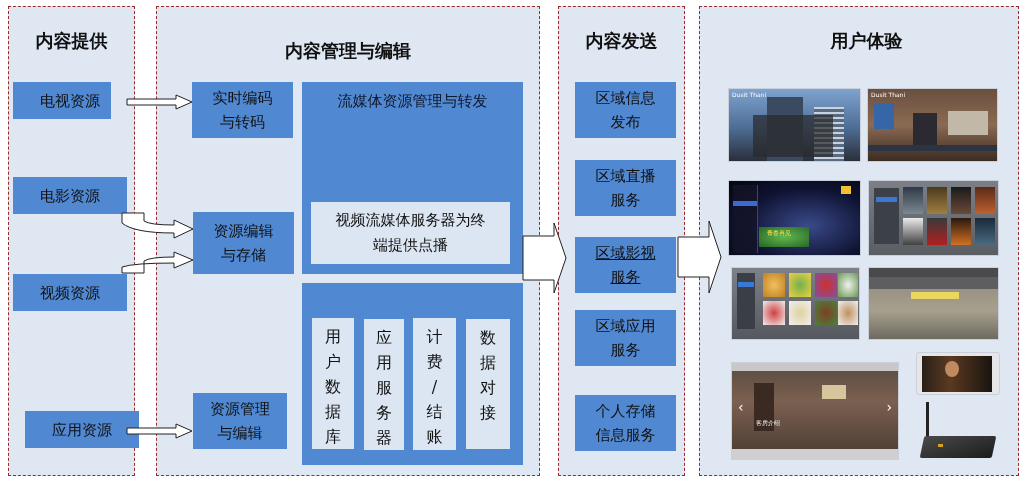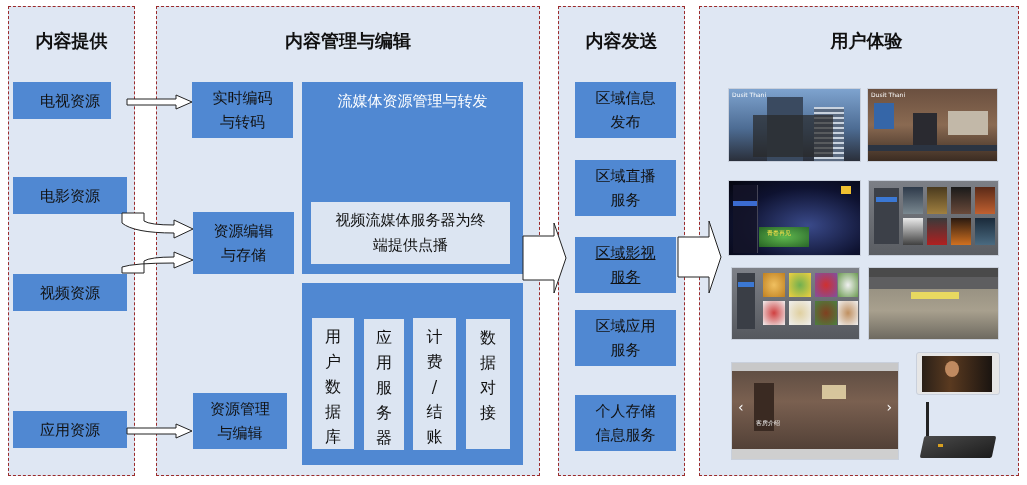--- a/index.html
+++ b/index.html
@@ -8,39 +8,39 @@
   .col { position:absolute; background:#dfe7f3; border:1.5px dashed #9b2b2b; box-sizing:border-box; }
   .col-title { position:absolute; left:0; right:0; text-align:center; font-size:18px; font-weight:bold;
                font-family:"DejaVu Sans","Liberation Sans",sans-serif; color:#111; }
   .box { position:absolute; background:#5088d2; color:#111; display:flex; align-items:center;
          justify-content:center; text-align:center; font-size:15px; line-height:24px; box-sizing:border-box; }
   .inner { position:absolute; background:#dce5f2; color:#111; display:flex; align-items:center;
            justify-content:center; text-align:center; font-size:15px; line-height:25px; box-sizing:border-box; }
   .vert { position:absolute; background:#dce5f2; color:#111; display:flex; flex-direction:column;
           align-items:center; justify-content:flex-start; padding-top:6px; font-size:16px; line-height:25px;
           box-sizing:border-box; }
-  .group-title { position:absolute; left:0; right:0; text-align:center; font-size:15px; color:#ffffff; }
+  .group-title { position:absolute; left:0; right:0; text-align:center; font-size:15px; color:#0f172a; }
   .shot { position:absolute; overflow:hidden; border:1px solid #c9d0dc; box-sizing:border-box; }
   svg.arrow { position:absolute; overflow:visible; }
   .pre { white-space:pre-line; }
 </style>
 </head>
 <body>
 
 <div class="col" style="left:8px;top:6px;width:127px;height:470px;">
   <div class="col-title" style="top:22px;">内容提供</div>
 </div>
 <div class="box" style="left:13px;top:82px;width:98px;height:37px;padding-left:16px;">电视资源</div>
 <div class="box" style="left:13px;top:177px;width:114px;height:37px;">电影资源</div>
 <div class="box" style="left:13px;top:274px;width:114px;height:37px;">视频资源</div>
-<div class="box" style="left:13px;top:411px;width:114px;height:37px;">应用资源</div>
+<div class="box" style="left:25px;top:411px;width:114px;height:37px;">应用资源</div>
 
 <div class="col" style="left:156px;top:6px;width:384px;height:202px;border-bottom:none;"></div>
 <div class="col" style="left:156px;top:6px;width:384px;height:470px;">
-  <div class="col-title" style="top:22px;">内容管理与编辑</div>
+  <div class="col-title" style="top:32px;">内容管理与编辑</div>
 </div>
 
 <div class="box pre" style="left:192px;top:82px;width:101px;height:56px;">实时编码
 与转码</div>
 <div class="box pre" style="left:193px;top:212px;width:101px;height:62px;">资源编辑
 与存储</div>
 <div class="box pre" style="left:193px;top:393px;width:94px;height:56px;">资源管理
 与编辑</div>
 
 <div class="box" style="left:302px;top:82px;width:221px;height:192px;display:block;">

